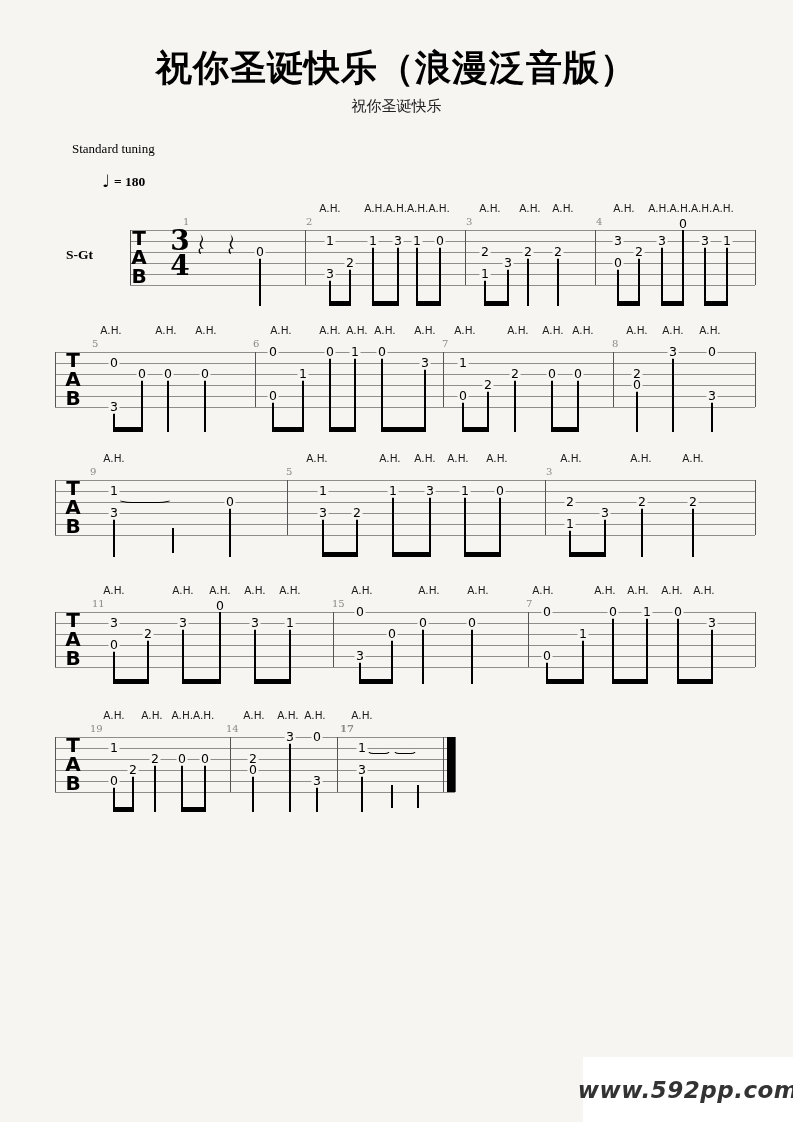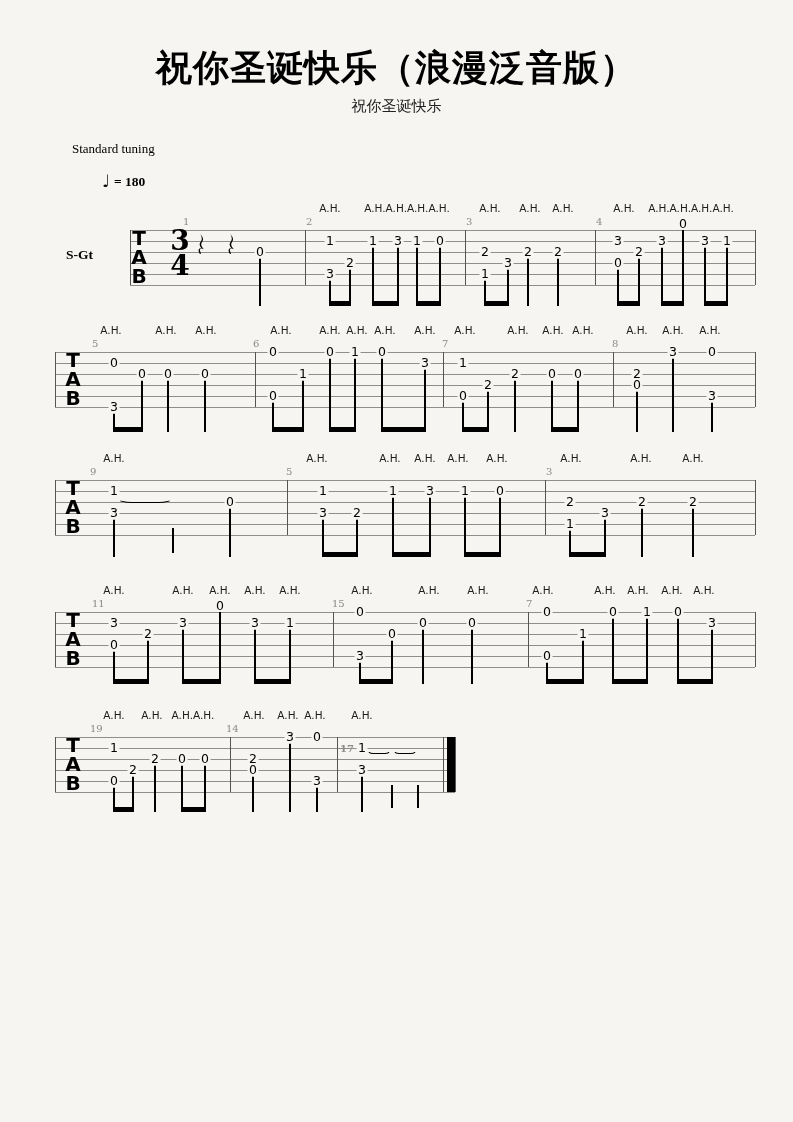--- a/index.html
+++ b/index.html
@@ -375,23 +375,26 @@
       <div class="ah" style="left: 288px; top: 710px;">A.H.</div>
       <div class="ah" style="left: 315px; top: 710px;">A.H.</div>
       <div class="fret" style="left: 253px; top: 759px;">2</div>
       <div class="fret" style="left: 253px; top: 770px;">0</div>
       <div class="stem" style="left: 252.3px; top: 776px; height: 36px;"></div>
       <div class="fret" style="left: 290px; top: 737px;">3</div>
       <div class="stem" style="left: 289.3px; top: 743px; height: 69px;"></div>
       <div class="fret" style="left: 317px; top: 737px;">0</div>
       <div class="fret" style="left: 317px; top: 781px;">3</div>
       <div class="stem" style="left: 316.3px; top: 787px; height: 25px;"></div>
-      <div class="mnum" style="left: 340px; top: 744px; font-weight: bold;">17</div>
+      <div class="mnum" style="left: 340px; top: 724px; font-weight: bold;">17</div>
       <div class="ah" style="left: 362px; top: 710px;">A.H.</div>
       <div class="fret" style="left: 362px; top: 748px;">1</div>
       <div class="fret" style="left: 362px; top: 770px;">3</div>
       <div class="stem" style="left: 361.3px; top: 776px; height: 36px;"></div>
       <div class="stem" style="left: 391.3px; top: 785px; height: 23px;"></div>
       <div class="stem" style="left: 417.3px; top: 785px; height: 23px;"></div>
       <div class="tie" style="left: 367px; width: 24px; top: 746px;"></div>
       <div class="tie" style="left: 393px; width: 24px; top: 746px;"></div>
     </div>
+  <div class="watermark-box">
+    <span class="watermark-text">www.592pp.com</span>
+  </div>
 </div>
 
 </body></html>

